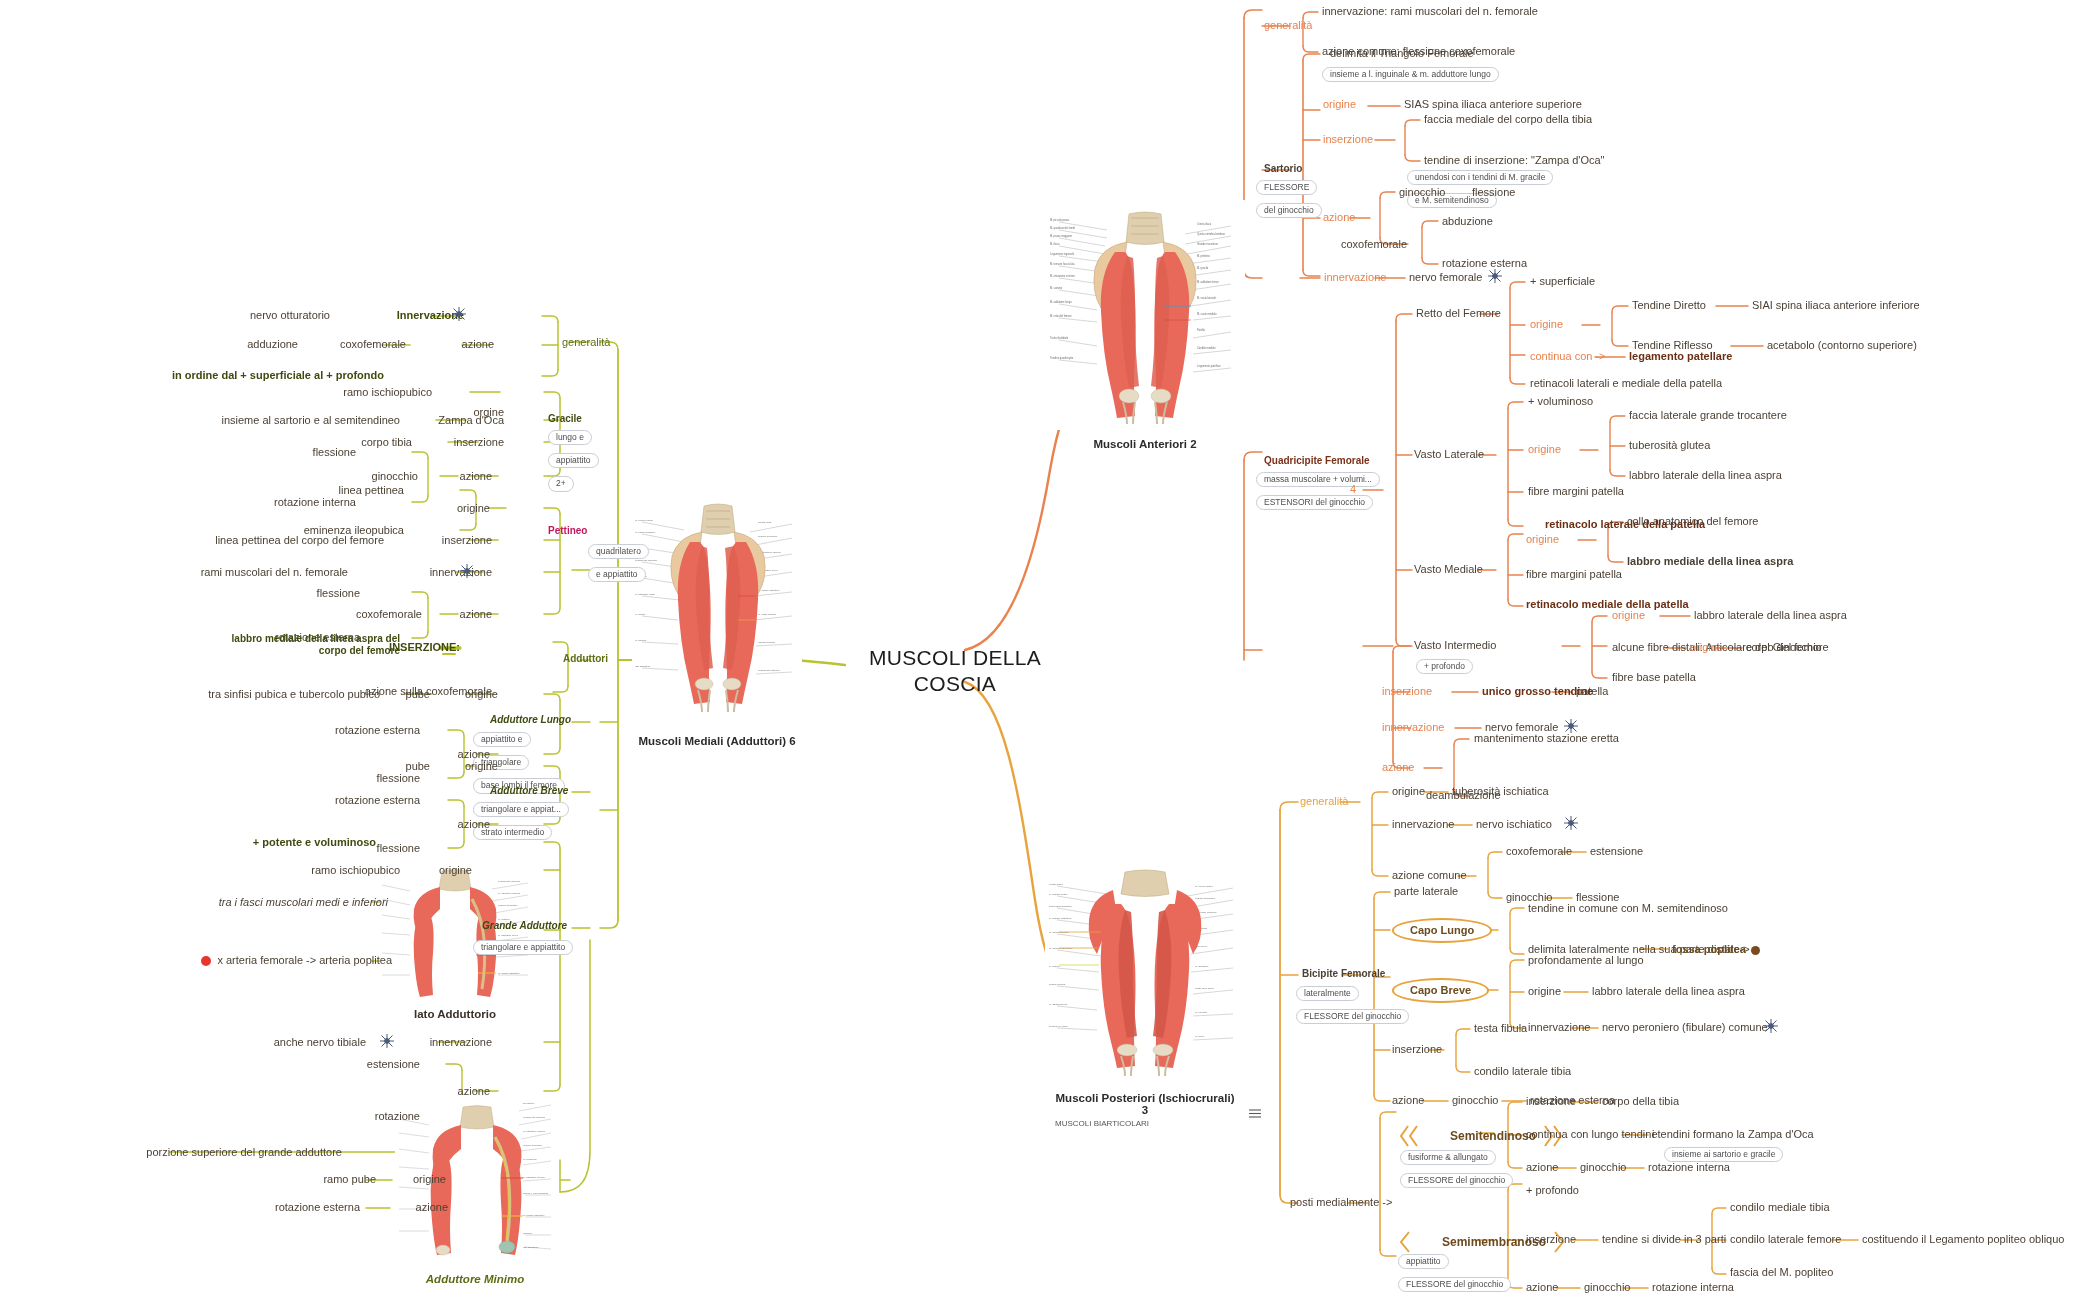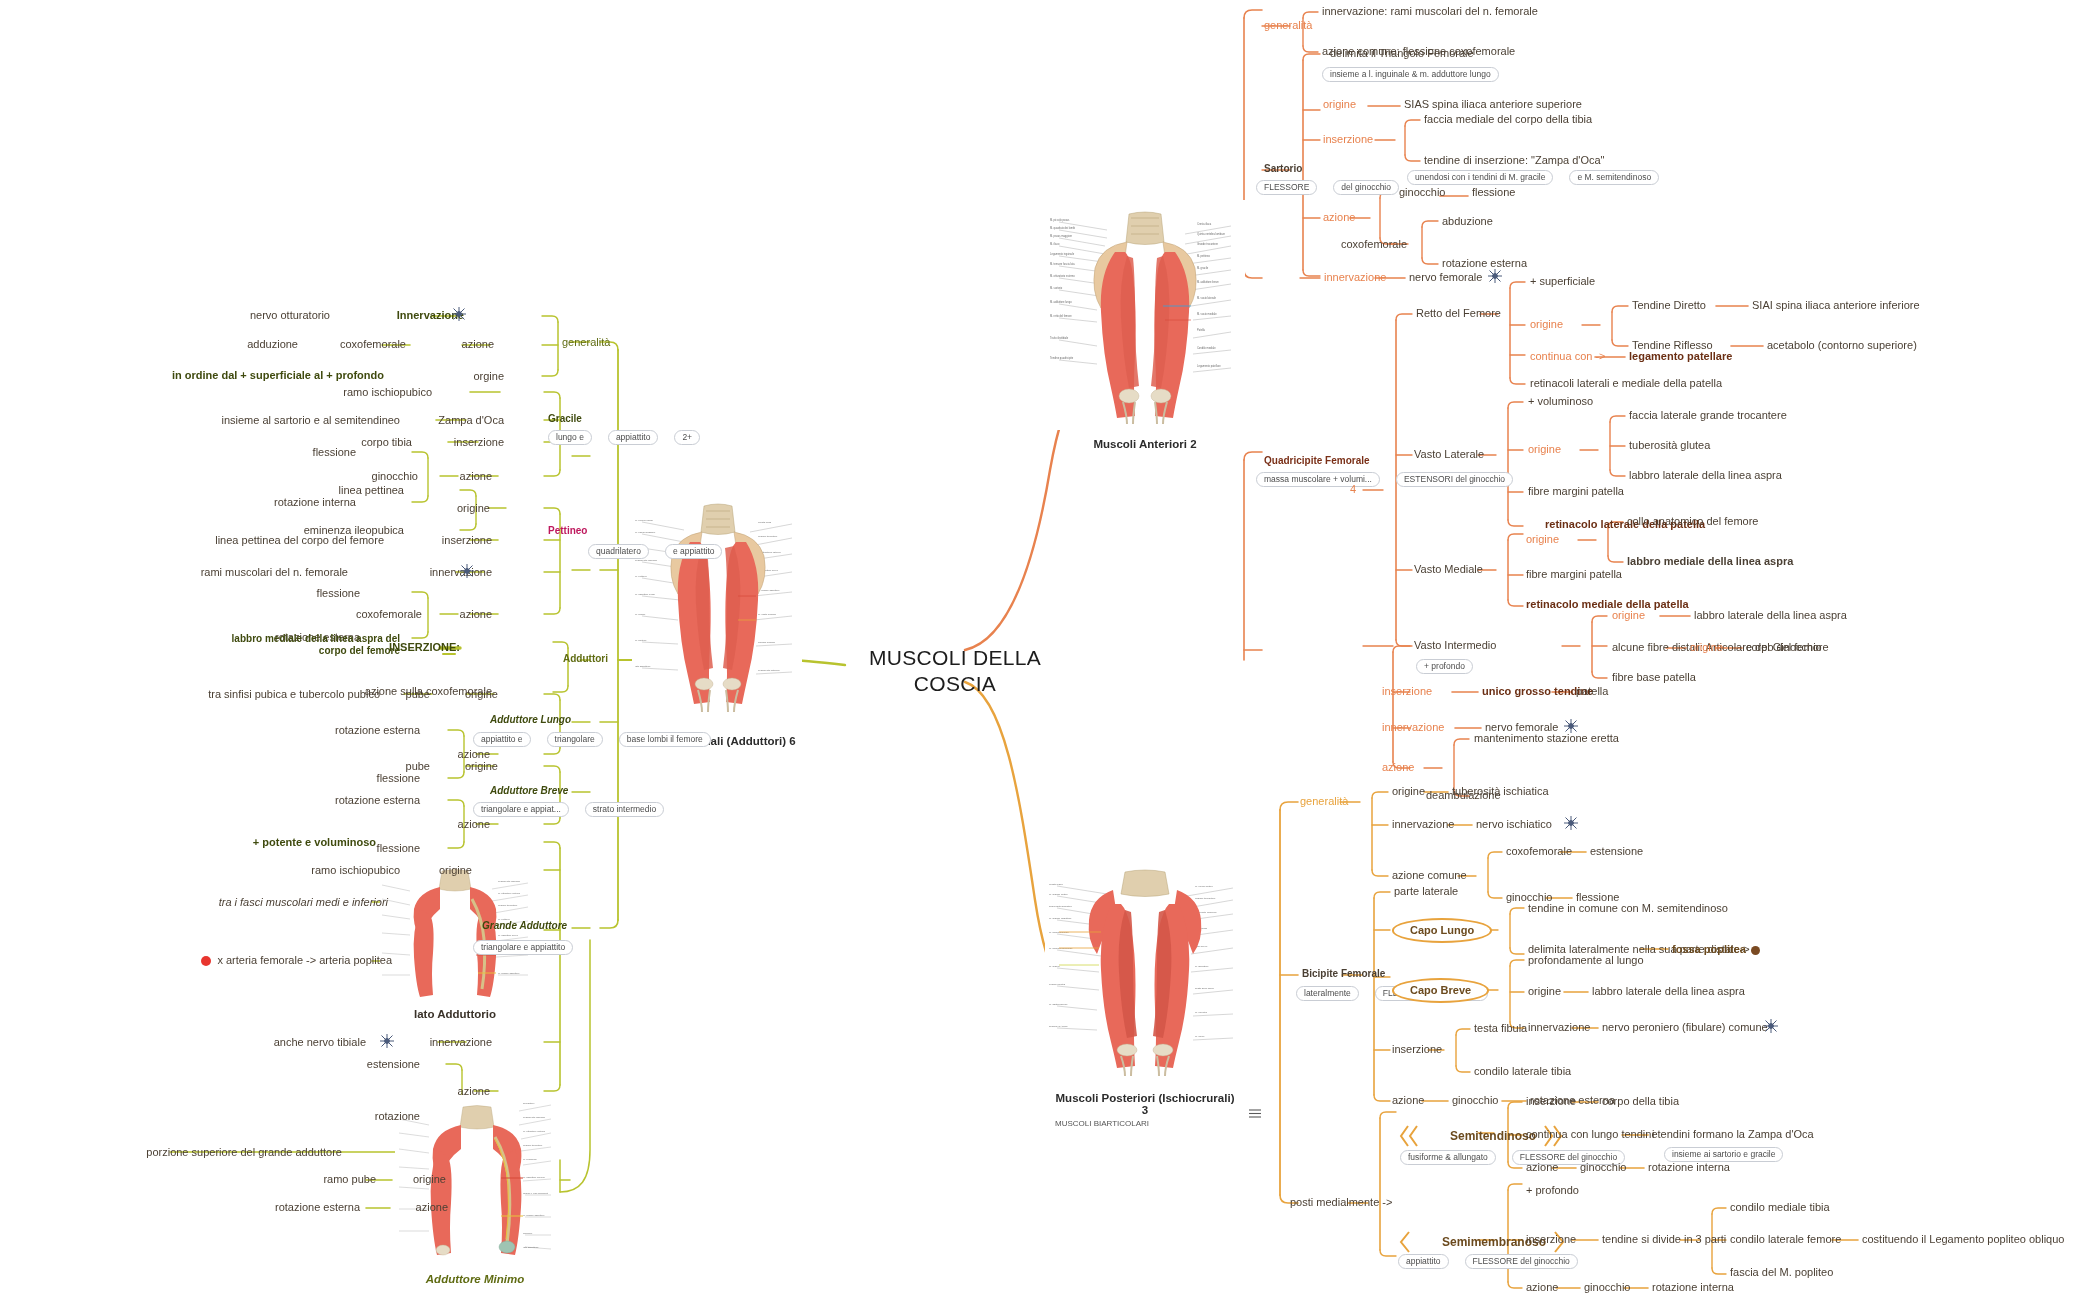--- a/index.html
+++ b/index.html
@@ -31,21 +31,21 @@
     border:1px solid #c9cdd4;
     border-radius:9px;
     padding:1px 7px 2px;
     font-size:8.5px;
     color:#4d4d4d;
     background:#fff;
     line-height:1.2;
     margin-top:2px;
   }
   .pillwrap { position:absolute; white-space:nowrap; }
-  .pillcol { display:flex; align-items:center; gap:16px; }
+  .pillcol { display:flex; flex-direction:column; align-items:center; gap:6px; }
 
   
   .capsule {
     border:2px solid #e8a33d;
     border-radius:50%/50%;
     padding:4px 16px;
     font-weight:bold;
     font-size:11px;
     color:#6b4a1e;
     background:#fff;
@@ -978,21 +978,21 @@
 <div class="node t11 b" style="right:1716px; top:369px; color:#3f4a0e;">in ordine dal + superficiale al + profondo</div>
 
 <div class="node t12 b" style="left:548px; top:413px; color:#3f4a0e;">Gracile</div>
 <div class="pillwrap" style="left:548px; top:428px;">
   <div class="pillcol" style="align-items:flex-start;">
     <span class="pill">lungo e</span>
     <span class="pill">appiattito</span>
     <span class="pill">2+</span>
   </div>
 </div>
-<div class="node t11 dark" style="right:1596px; top:370px;margin-left:16px;">orgine</div>
+<div class="node t11 dark" style="right:1596px; top:406px;margin-left:16px;">orgine</div>
 <div class="node t11 dark" style="right:1668px; top:386px;">ramo ischiopubico</div>
 <div class="node t11 dark" style="right:1596px; top:414px;">Zampa d'Oca</div>
 <div class="node t11 dark" style="right:1700px; top:414px;">insieme al sartorio e al semitendineo</div>
 <div class="node t11 dark" style="right:1596px; top:436px;">inserzione</div>
 <div class="node t11 dark" style="right:1688px; top:436px;">corpo tibia</div>
 <div class="node t11 dark" style="right:1608px; top:470px;">azione</div>
 <div class="node t11 dark" style="right:1682px; top:470px;">ginocchio</div>
 <div class="node t11 dark" style="right:1744px; top:446px;">flessione</div>
 <div class="node t11 dark" style="right:1744px; top:496px;">rotazione interna</div>
 

